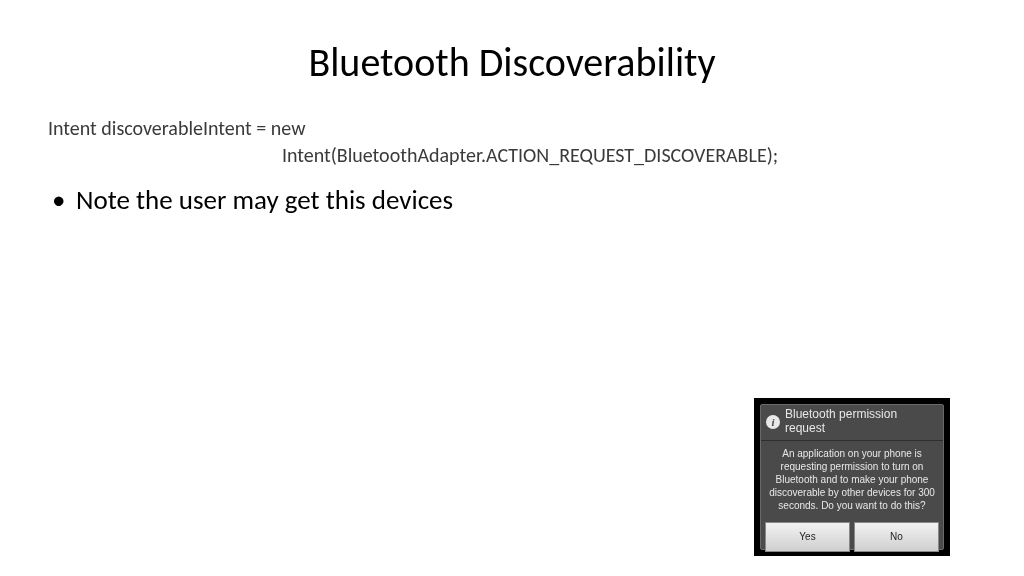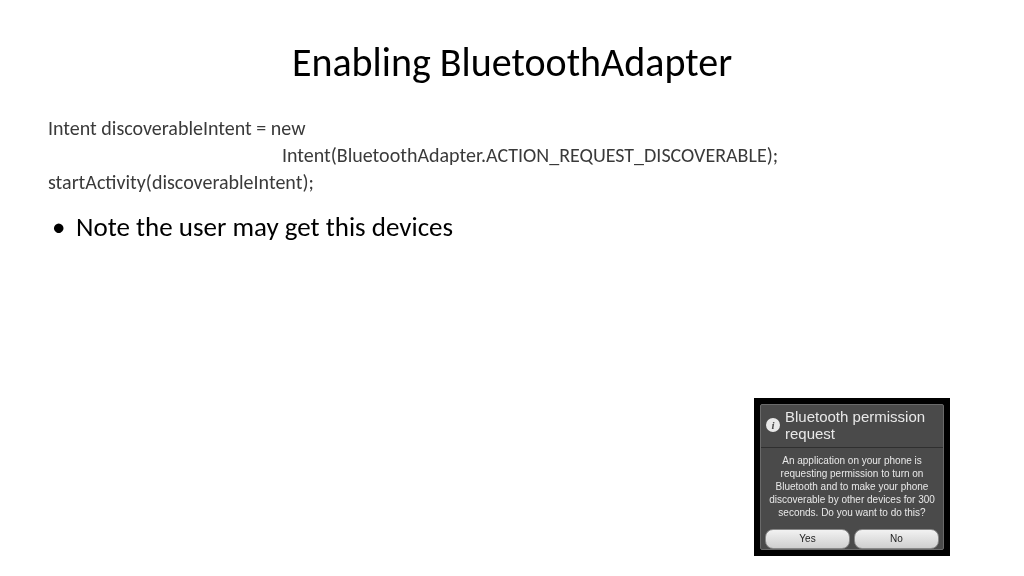--- a/index.html
+++ b/index.html
@@ -87,21 +87,21 @@
     font-size: 11px;
     display: flex;
     align-items: center;
     justify-content: center;
     flex-shrink: 0;
     font-family: Georgia, serif;
     font-style: italic;
   }
   .dialog-title {
     color: #e8e8e8;
-    font-size: 15px;
+    font-size: 12px;
     line-height: 1.15;
   }
   .dialog-body {
     flex: 1;
     padding: 6px 8px;
     color: #e8e8e8;
     font-size: 10px;
     line-height: 1.3;
     text-align: center;
     display: flex;
@@ -110,41 +110,40 @@
   }
   .dialog-buttons {
     display: flex;
     gap: 4px;
     padding: 4px;
   }
   .dialog-btn {
     flex: 1;
     background: linear-gradient(#f2f2f2, #cfcfcf);
     border: 1px solid #888;
-    border-radius: 8px;
+    border-radius: 0;
     font-size: 10px;
     color: #222;
-    height: 20px;
+    height: 30px;
     display: flex;
     align-items: center;
     justify-content: center;
     cursor: pointer;
   }
 </style>
 </head>
 <body>
 
 <div class="slide">
 
-  <h1 class="title">Enabling BluetoothAdapter</h1>
+  <h1 class="title">Bluetooth Discoverability</h1>
 
   <div class="code-block">
     <span class="code-line">Intent discoverableIntent = new</span>
     <span class="code-line code-indent">Intent(BluetoothAdapter.ACTION_REQUEST_DISCOVERABLE);</span>
-    <span class="code-line">startActivity(discoverableIntent);</span>
   </div>
 
   <ul class="bullets">
     <li>
       <span>Note the user may get this devices</span>
     </li>
   </ul>
 
   <div class="dialog-wrap">
     <div class="dialog">

